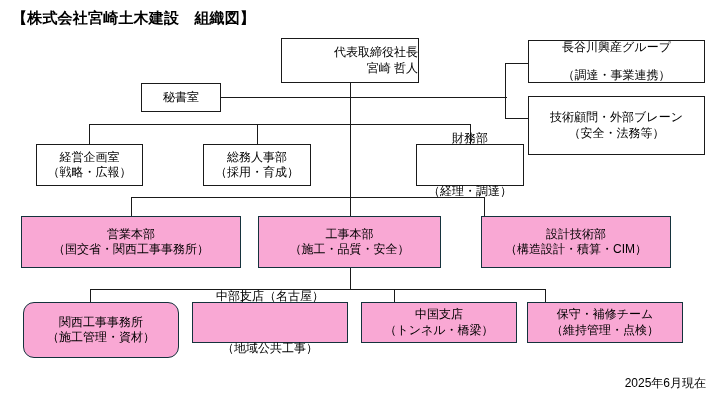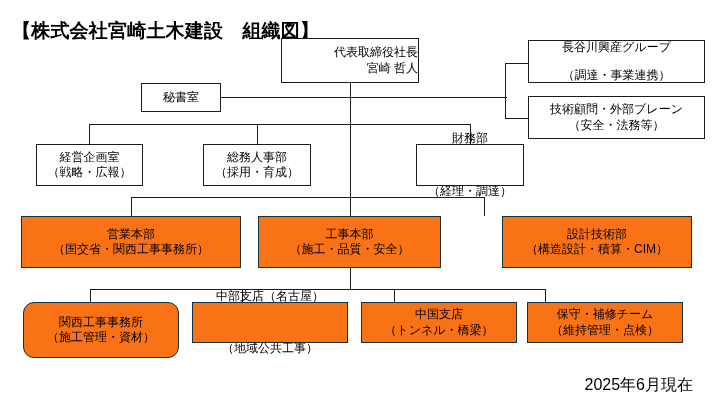--- a/index.html
+++ b/index.html
@@ -12,49 +12,49 @@
     width: 720px;
     height: 405px;
     background: #ffffff;
     font-family: "Liberation Sans", "DejaVu Sans", sans-serif;
     color: #000000;
     overflow: hidden;
   }
   .title {
     position: absolute;
     left: 12px;
-    top: 18px;
-    font-size: 19px;
+    top: 9px;
+    font-size: 15px;
     font-weight: bold;
     letter-spacing: 0.2px;
     white-space: nowrap;
   }
   .footer {
     position: absolute;
-    right: 27px;
+    right: 14px;
     top: 375px;
-    font-size: 16px;
+    font-size: 12px;
     white-space: nowrap;
   }
   .node {
     position: absolute;
     box-sizing: border-box;
     border: 1.3px solid #1a1a1a;
     background: #ffffff;
     display: flex;
     flex-direction: column;
     align-items: center;
     justify-content: center;
     text-align: center;
     font-size: 12px;
     line-height: 1.28;
     z-index: 2;
   }
   .node.blue {
-    background: #f97316;
+    background: #f9a8d4;
     border-color: #14323c;
   }
   .node .l1 { display: block; white-space: nowrap; }
   .node .l2 { display: block; white-space: nowrap; }
   .conn {
     position: absolute;
     background: #1a1a1a;
     z-index: 1;
   }
   .conn.h { height: 1.3px; }
@@ -106,21 +106,21 @@
 
   <div class="node" style="left:141px; top:83px; width:80px; height:29px;">
     <span class="l1">秘書室</span>
   </div>
 
   <div class="node" style="left:528px; top:40px; width:177px; height:43px;gap:12px;">
     <span class="l1">長谷川興産グループ</span>
     <span class="l2">（調達・事業連携）</span>
   </div>
 
-  <div class="node" style="left:528px; top:96px; width:177px; height:43px;">
+  <div class="node" style="left:528px; top:96px; width:177px; height:59px;">
     <span class="l1">技術顧問・外部ブレーン</span>
     <span class="l2">（安全・法務等）</span>
   </div>
 
   <div class="node" style="left:36px; top:144px; width:107px; height:42px;">
     <span class="l1">経営企画室</span>
     <span class="l2">（戦略・広報）</span>
   </div>
 
   <div class="node" style="left:203px; top:144px; width:108px; height:42px;">
@@ -136,21 +136,21 @@
   <div class="node blue" style="left:21px; top:216px; width:220px; height:52px;">
     <span class="l1">営業本部</span>
     <span class="l2">（国交省・関西工事事務所）</span>
   </div>
 
   <div class="node blue" style="left:258px; top:216px; width:183px; height:52px;">
     <span class="l1">工事本部</span>
     <span class="l2">（施工・品質・安全）</span>
   </div>
 
-  <div class="node blue" style="left:502px; top:216px; width:190px; height:52px;">
+  <div class="node blue" style="left:481px; top:216px; width:190px; height:52px;">
     <span class="l1">設計技術部</span>
     <span class="l2">（構造設計・積算・CIM）</span>
   </div>
 
   <div class="node blue" style="left:23px; top:302px; width:156px; height:56px;border-radius:11px;">
     <span class="l1">関西工事事務所</span>
     <span class="l2">（施工管理・資材）</span>
   </div>
 
   <div class="node blue" style="left:192px; top:302px; width:156px; height:41px;gap:36px;">

